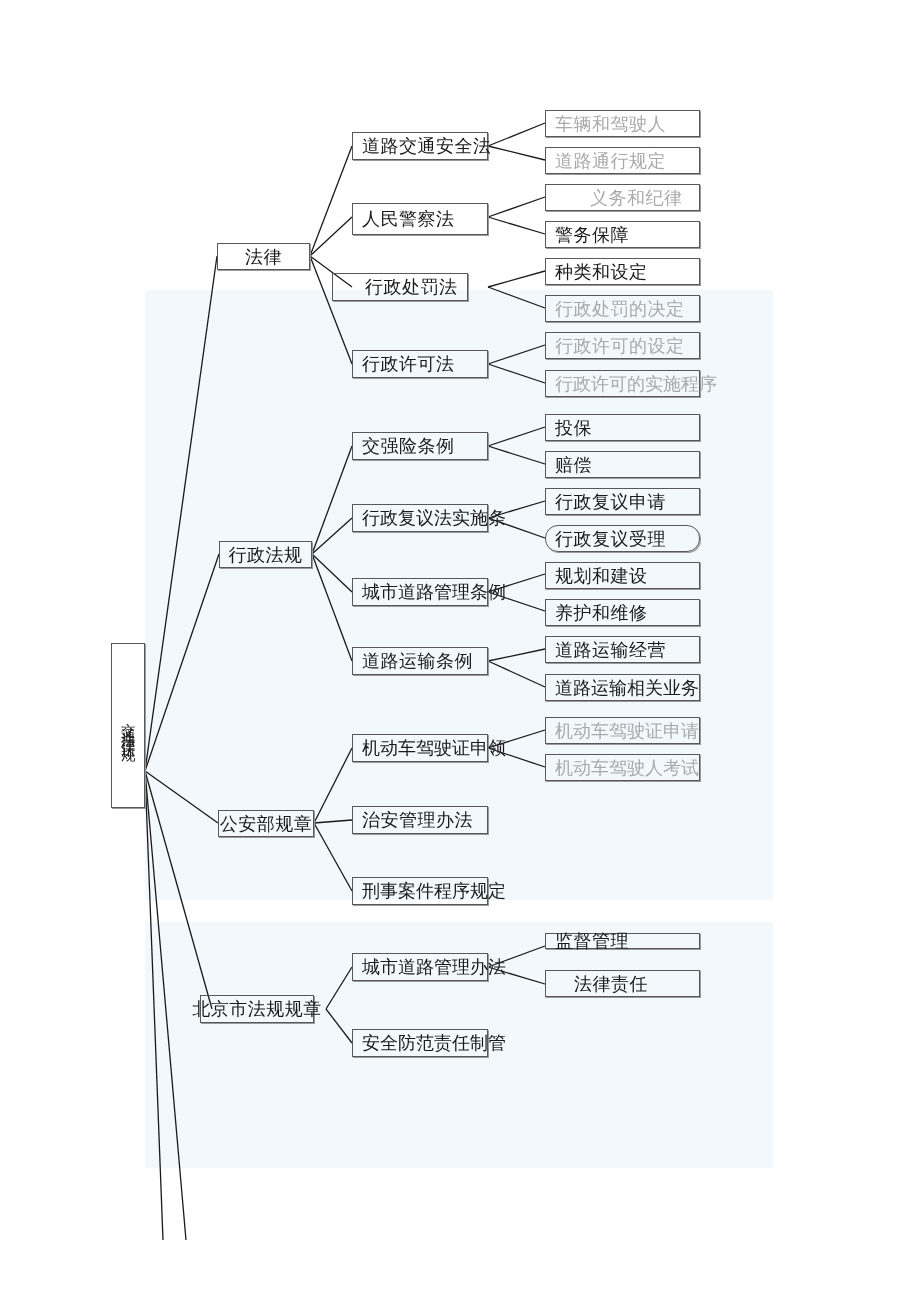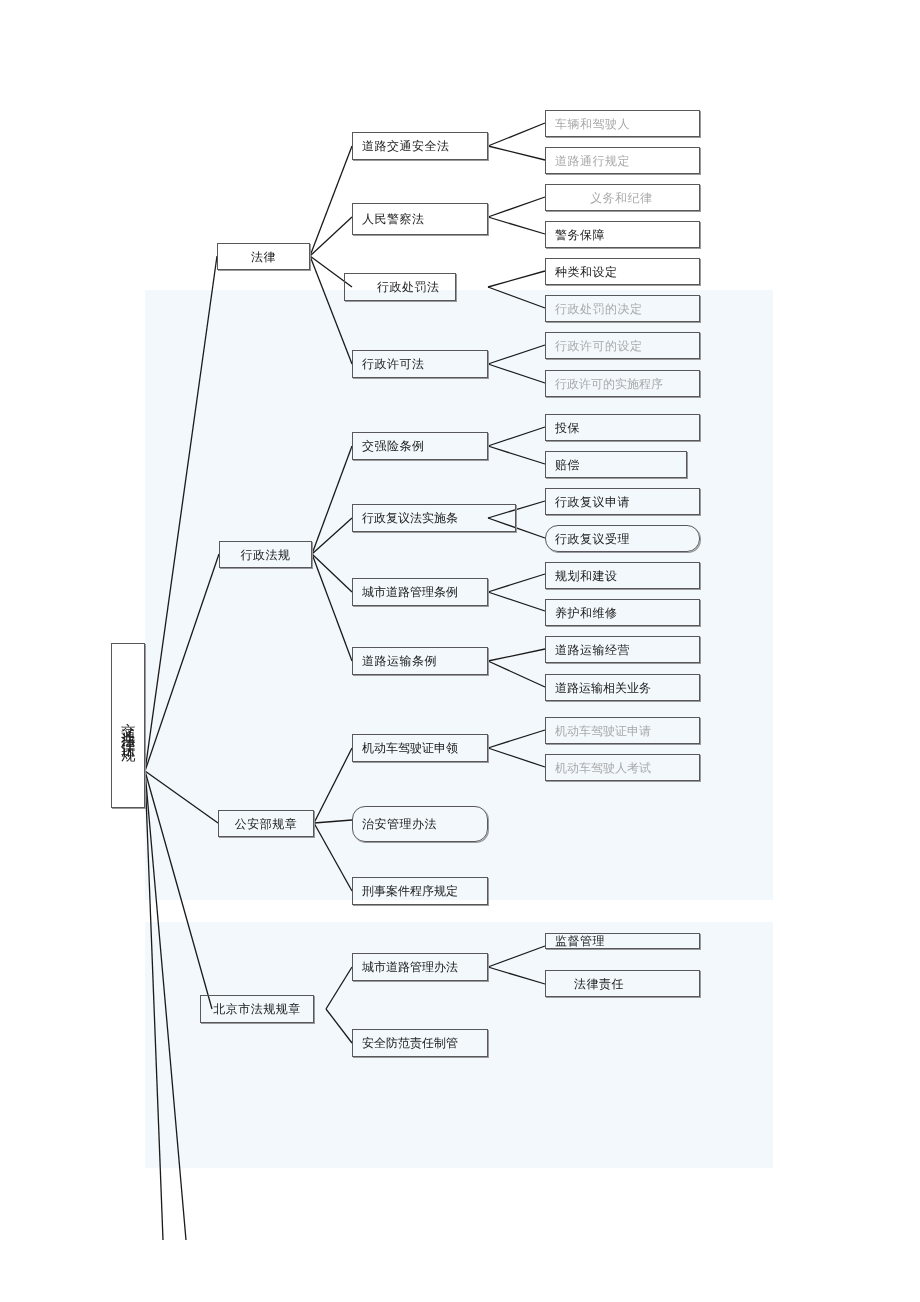--- a/index.html
+++ b/index.html
@@ -8,21 +8,21 @@
   #shade{position:absolute;background:#f2f8fc;}
   #shade2{position:absolute;background:#f2f8fc;}
   svg#edges{position:absolute;left:0;top:0;width:920px;height:1302px;}
   .node{
     position:absolute;
     box-sizing:border-box;
     border:1px solid #58585a;
     box-shadow:1px 1px 0 0 #9a9a9c;
     background:transparent;
     display:flex;align-items:center;
-    font-size:12px;
+    font-size:18px;
     color:#1a1a1a;
     letter-spacing:0.5px;
     padding-left:9px;
     white-space:nowrap;
     line-height:1;
   }
   .node.faded{color:#a9a9ab;}
   .node.center{
     justify-content:center;padding-left:0;
   }
@@ -106,46 +106,46 @@
 
   <div class="node root" style="left:111px;top:643px;width:34px;height:165px;">交通法律法规</div>
 
   <div class="node center" style="left:217px;top:243px;width:93px;height:27px;">法律</div>
   <div class="node center" style="left:219px;top:541px;width:93px;height:27px;">行政法规</div>
   <div class="node center" style="left:218px;top:810px;width:96px;height:27px;">公安部规章</div>
   <div class="node center" style="left:200px;top:995px;width:114px;height:28px;">北京市法规规章</div>
 
   <div class="node" style="left:352px;top:132px;width:136px;height:28px;">道路交通安全法</div>
   <div class="node" style="left:352px;top:203px;width:136px;height:32px;">人民警察法</div>
-  <div class="node" style="left:344px;top:273px;width:112px;height:28px;padding-left:32px;">行政处罚法</div>
+  <div class="node" style="left:332px;top:273px;width:136px;height:28px;padding-left:32px;">行政处罚法</div>
   <div class="node" style="left:352px;top:350px;width:136px;height:28px;">行政许可法</div>
 
   <div class="node" style="left:352px;top:432px;width:136px;height:28px;">交强险条例</div>
-  <div class="node tight" style="left:352px;top:504px;width:164px;height:28px;">行政复议法实施条</div>
+  <div class="node tight" style="left:352px;top:504px;width:136px;height:28px;">行政复议法实施条</div>
   <div class="node tight" style="left:352px;top:578px;width:136px;height:28px;">城市道路管理条例</div>
   <div class="node" style="left:352px;top:647px;width:136px;height:28px;">道路运输条例</div>
 
   <div class="node tight" style="left:352px;top:734px;width:136px;height:28px;">机动车驾驶证申领</div>
-  <div class="node" style="left:352px;top:806px;width:136px;height:36px;border-radius:13px;">治安管理办法</div>
+  <div class="node" style="left:352px;top:806px;width:136px;height:28px;">治安管理办法</div>
   <div class="node tight" style="left:352px;top:877px;width:136px;height:28px;">刑事案件程序规定</div>
 
   <div class="node tight" style="left:352px;top:953px;width:136px;height:28px;">城市道路管理办法</div>
   <div class="node tight" style="left:352px;top:1029px;width:136px;height:28px;">安全防范责任制管</div>
 
   <div class="node faded" style="left:545px;top:110px;width:155px;height:27px;">车辆和驾驶人</div>
   <div class="node faded" style="left:545px;top:147px;width:155px;height:27px;">道路通行规定</div>
   <div class="node faded" style="left:545px;top:184px;width:155px;height:27px;padding-left:44px;">义务和纪律</div>
   <div class="node" style="left:545px;top:221px;width:155px;height:27px;">警务保障</div>
   <div class="node" style="left:545px;top:258px;width:155px;height:27px;">种类和设定</div>
   <div class="node faded" style="left:545px;top:295px;width:155px;height:27px;">行政处罚的决定</div>
   <div class="node faded" style="left:545px;top:332px;width:155px;height:27px;">行政许可的设定</div>
   <div class="node faded tight" style="left:545px;top:370px;width:155px;height:27px;">行政许可的实施程序</div>
 
   <div class="node" style="left:545px;top:414px;width:155px;height:27px;">投保</div>
-  <div class="node" style="left:545px;top:451px;width:142px;height:27px;">赔偿</div>
+  <div class="node" style="left:545px;top:451px;width:155px;height:27px;">赔偿</div>
   <div class="node" style="left:545px;top:488px;width:155px;height:27px;">行政复议申请</div>
   <div class="node" style="left:545px;top:525px;width:155px;height:27px;border-radius:13px;">行政复议受理</div>
   <div class="node" style="left:545px;top:562px;width:155px;height:27px;">规划和建设</div>
   <div class="node" style="left:545px;top:599px;width:155px;height:27px;">养护和维修</div>
   <div class="node" style="left:545px;top:636px;width:155px;height:27px;">道路运输经营</div>
   <div class="node tight" style="left:545px;top:674px;width:155px;height:27px;">道路运输相关业务</div>
 
   <div class="node faded tight" style="left:545px;top:717px;width:155px;height:27px;">机动车驾驶证申请</div>
   <div class="node faded tight" style="left:545px;top:754px;width:155px;height:27px;">机动车驾驶人考试</div>
 

